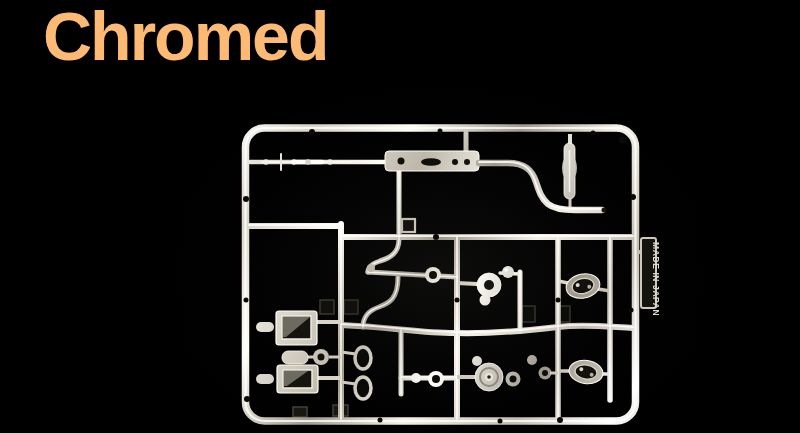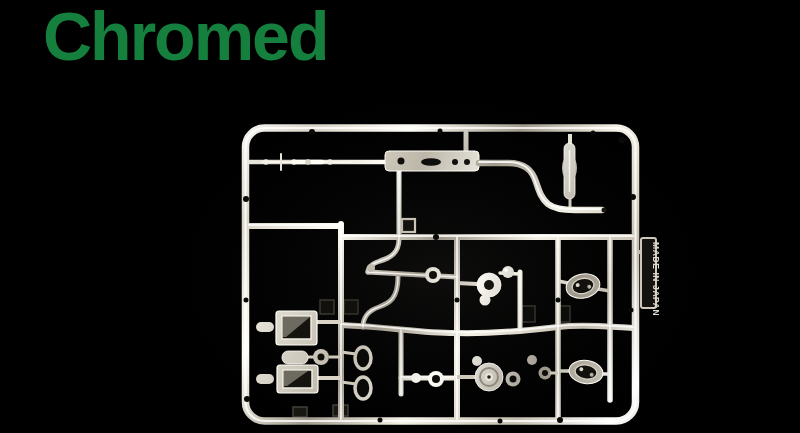--- a/index.html
+++ b/index.html
@@ -5,21 +5,21 @@
   html,body{margin:0;padding:0;}
   body{
     width:800px;height:433px;overflow:hidden;position:relative;
     background:#000;
     font-family:"Liberation Sans","DejaVu Sans",sans-serif;
   }
   .stage{position:absolute;inset:0;background:#000;}
   .page-title{
     position:absolute;left:43px;top:2px;margin:0;
     font-size:68px;font-weight:bold;letter-spacing:-2px;
-    color:#15803d;line-height:1;
+    color:#fdba74;line-height:1;
   }
   .sprue-svg{position:absolute;left:0;top:0;}
   .tag-text{
     font-family:"Liberation Sans","DejaVu Sans",sans-serif;
     font-weight:bold;font-size:8.5px;letter-spacing:0.6px;
     fill:#dedacd;
   }
 </style>
 </head>
 <body>

